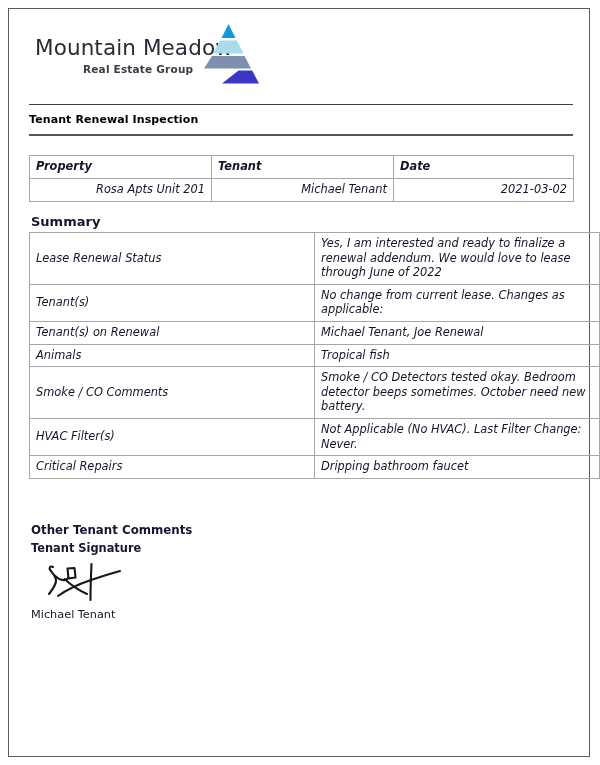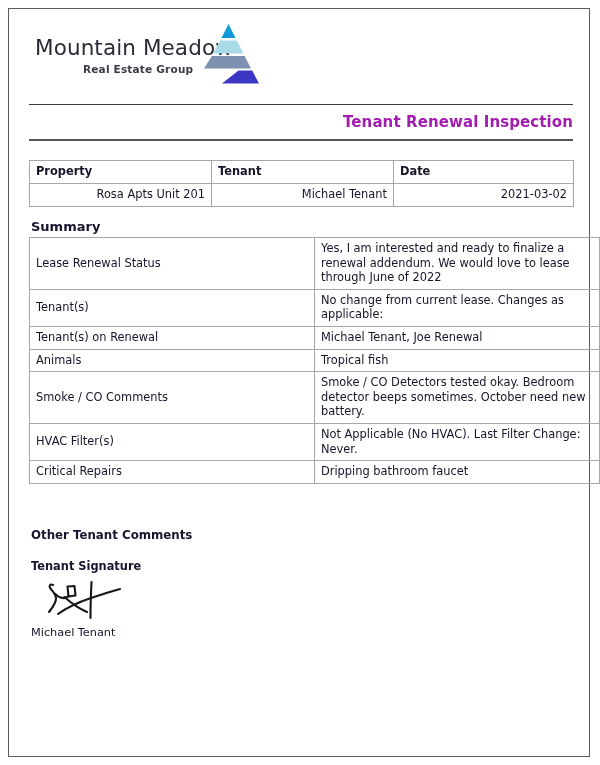--- a/index.html
+++ b/index.html
@@ -79,44 +79,45 @@
   }
 
   
   .rule {
     border: 0;
     border-top: 1px solid #3d3d3d;
     margin: 0;
   }
   .rule-top { margin-top: 9px; }
   .doc-title {
-    text-align: right;
-    font-size: 15px;
-    font-weight: 700;
-    color: #a21caf;
+    text-align: left;
+    font-size: 11px;
+    font-weight: 700;
+    color: #000000;
     padding: 8px 0 8px 0;
     letter-spacing: 0.1px;
   }
   .rule-bottom { border-top: 2px solid #555; }
 
   
   table {
     border-collapse: collapse;
     width: 544px;
     table-layout: fixed;
   }
   table td, table th {
     border: 1px solid #a6a6a6;
     padding: 3px 6px 4px 6px;
     font-size: 11.4px;
     line-height: 14.6px;
     color: #15152a;
     text-align: left;
     vertical-align: middle;
     font-weight: 400;
+    font-style: italic;
   }
   .info-table { margin-top: 19px; }
   .info-table th {
     font-weight: 700;
     height: 15px;
   }
   .info-table td { height: 15px; text-align: right; }
   .col-prop { width: 182px; }
   .col-ten  { width: 182px; }
   .col-date { width: 180px; }
@@ -133,21 +134,21 @@
 
   
   .comments-head {
     margin-top: 44px;
     font-size: 11.8px;
     font-weight: 700;
     color: #161630;
     margin-left: 2px;
   }
   .sig-head {
-    margin-top: 17px;
+    margin-top: 4px;
     font-size: 11.4px;
     font-weight: 700;
     color: #161630;
     margin-left: 2px;
   }
   .sig-wrap {
     margin-top: 3px;
     margin-left: 12px;
     height: 48px;
   }

